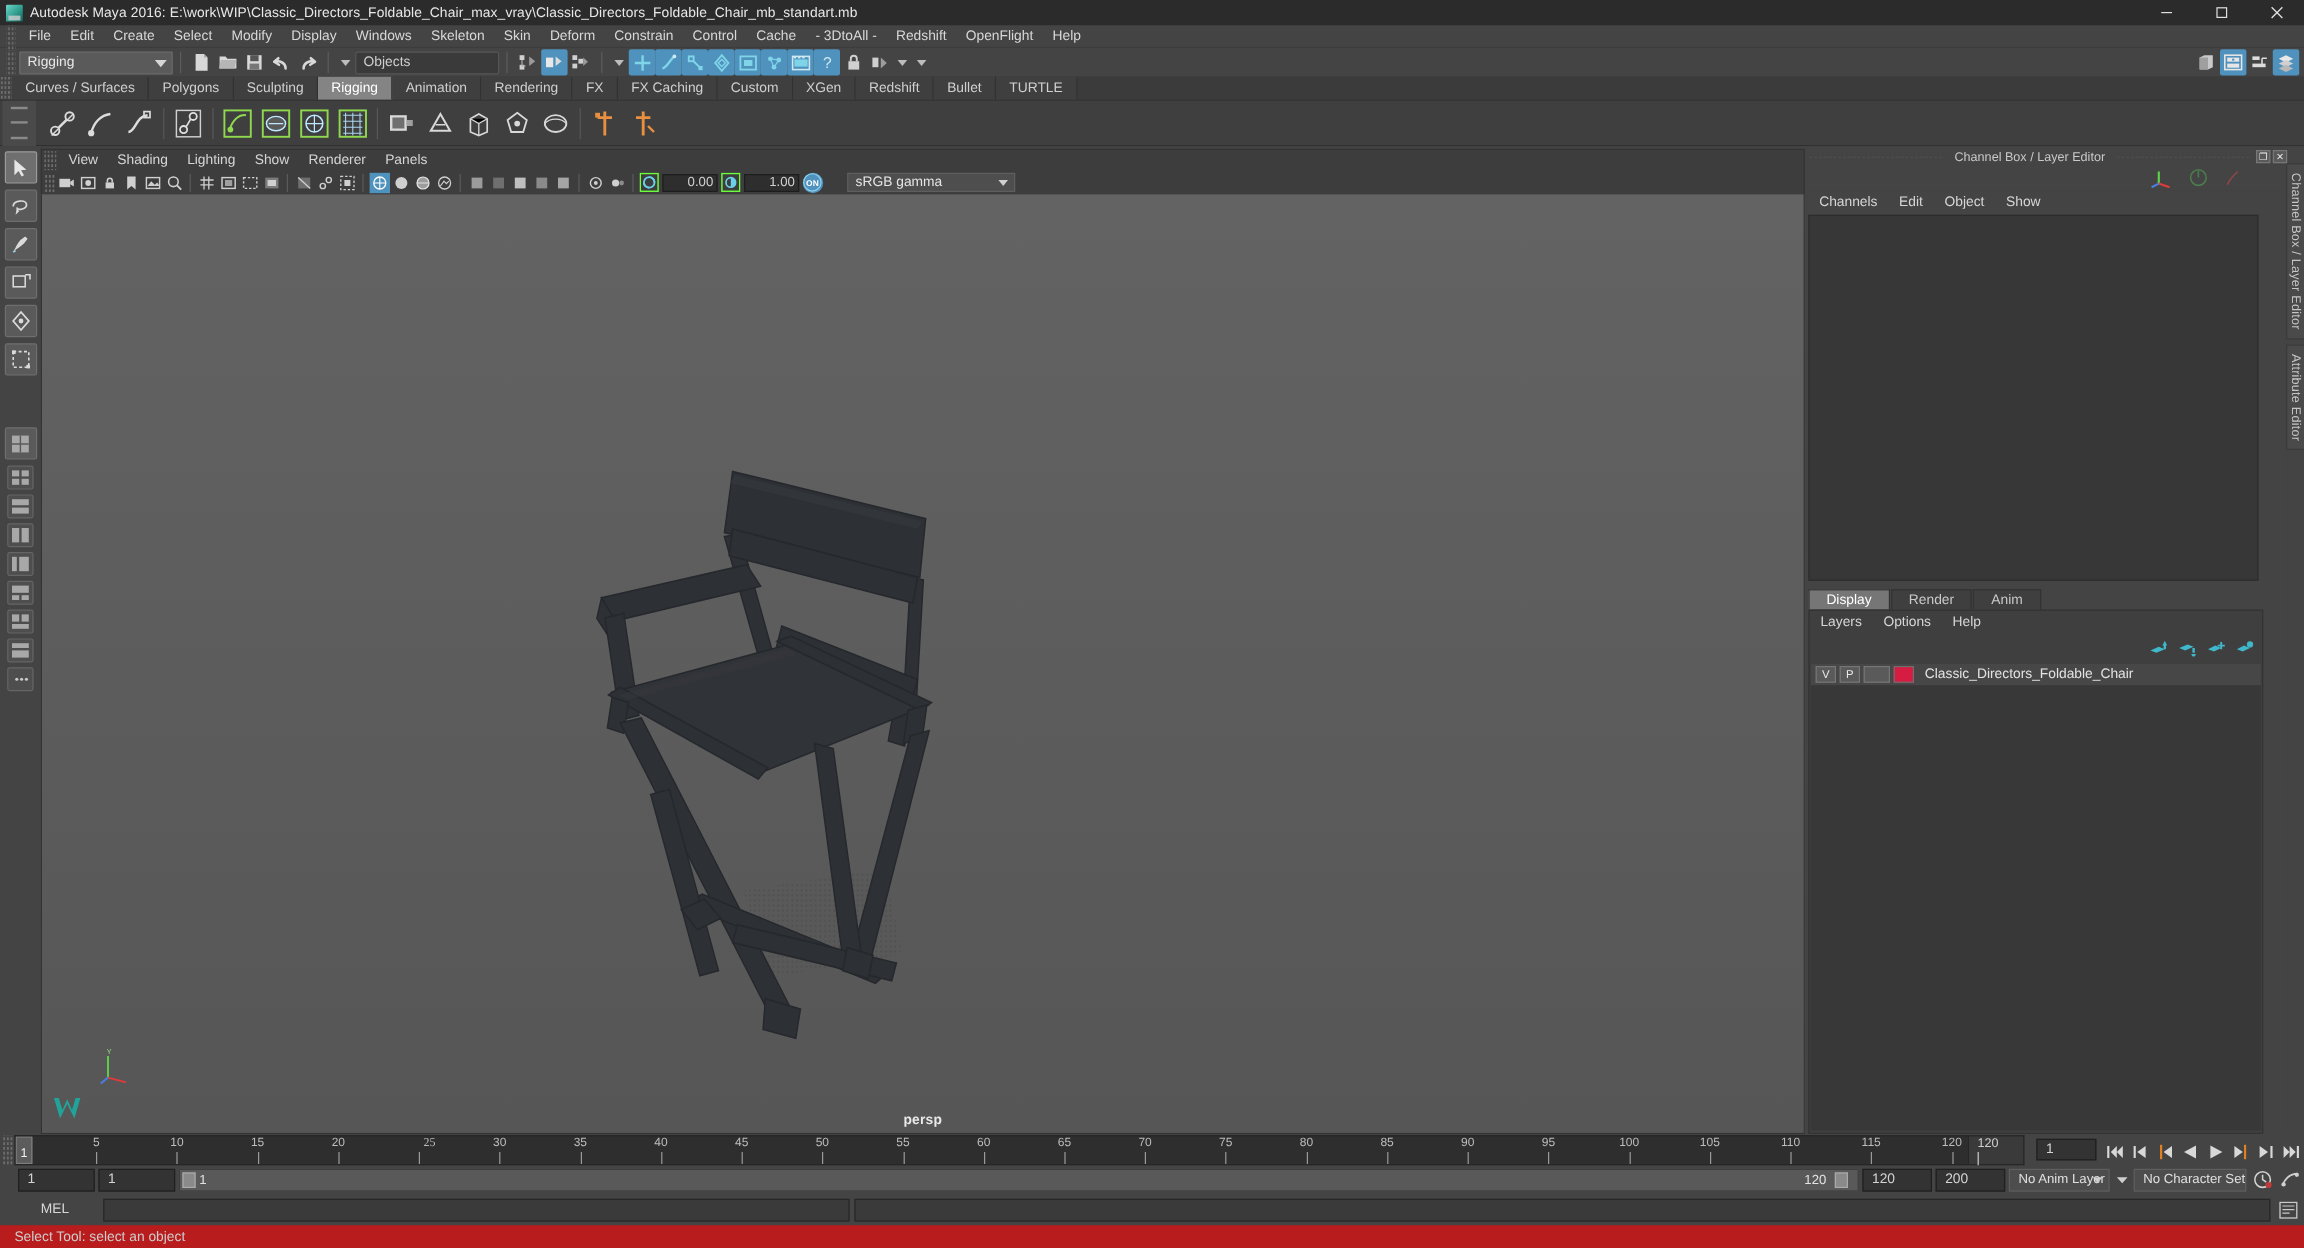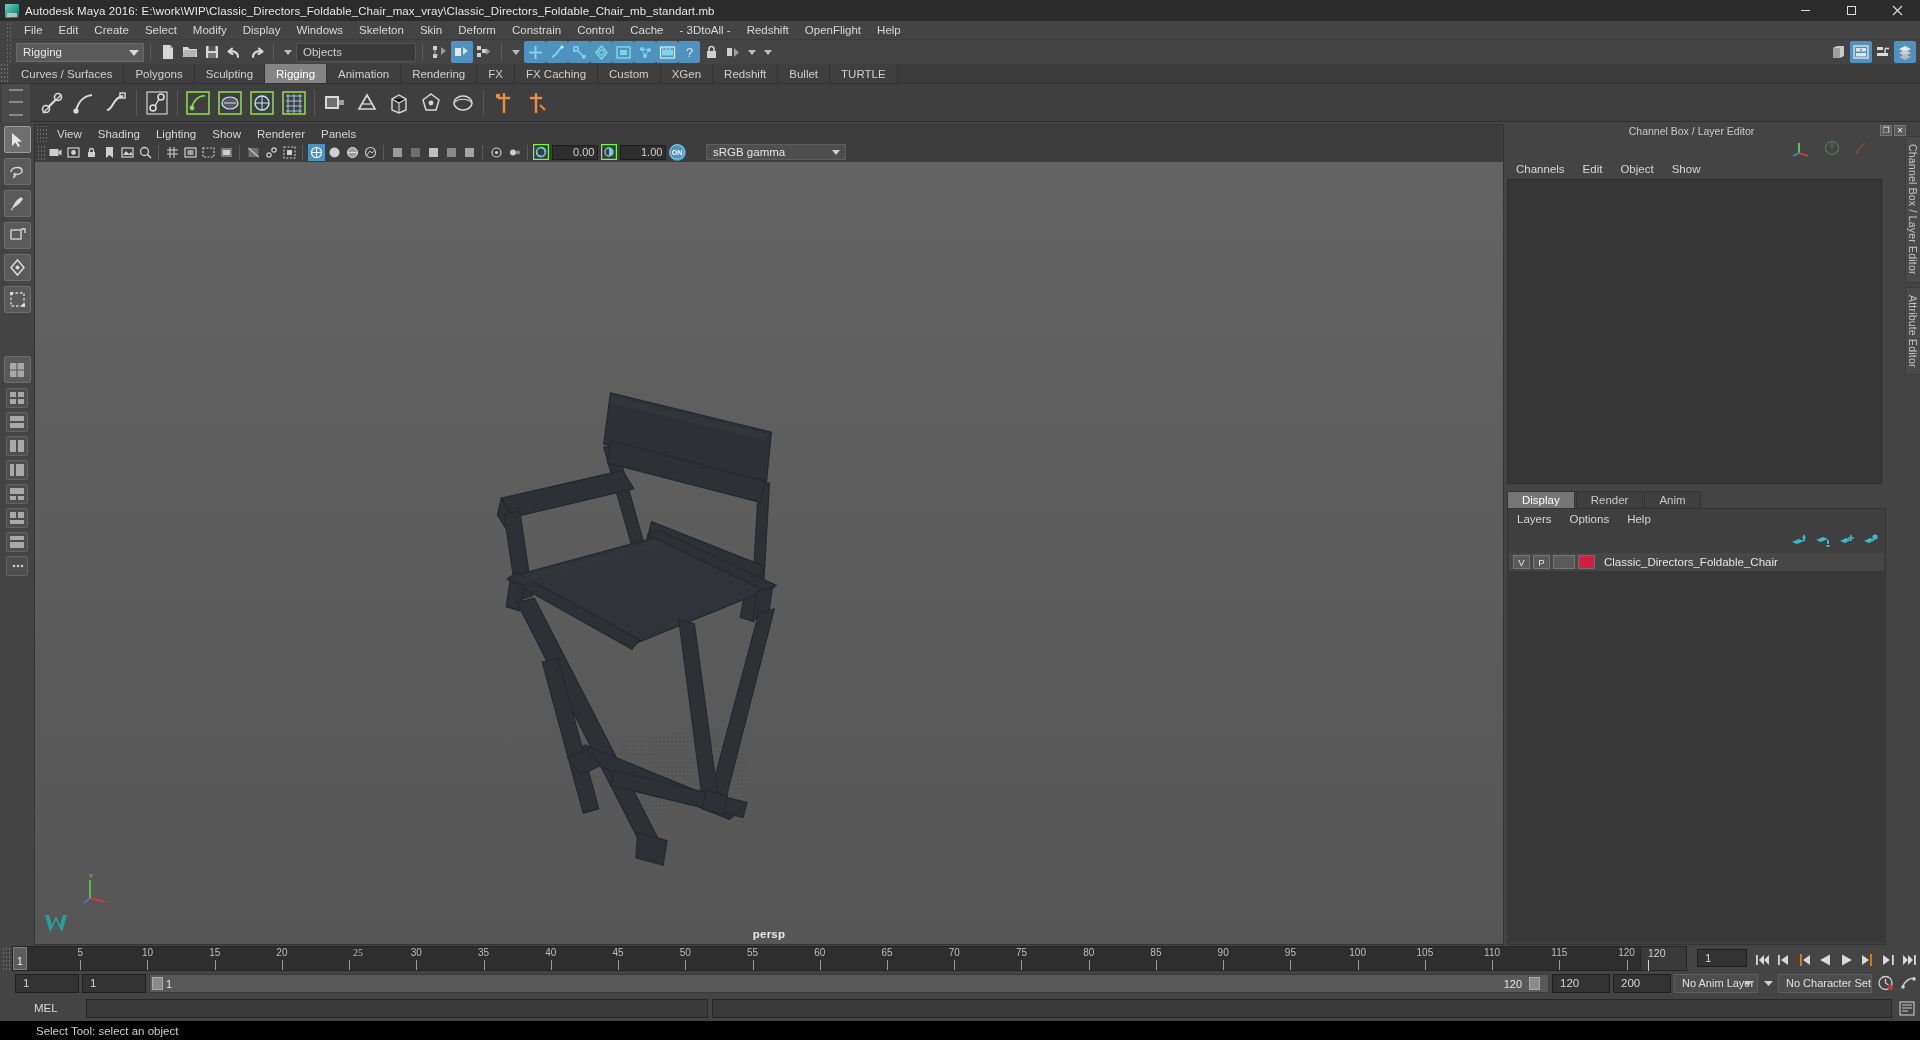--- a/index.html
+++ b/index.html
@@ -199,22 +199,22 @@
              display:flex;align-items:center;padding-left:7px;position:relative;}
   .combobox .arw{ position:absolute;right:5px;top:6px;width:0;height:0;border-left:4px solid transparent;
                   border-right:4px solid transparent;border-top:5px solid #cfcfcf;}
   .drop-only{ width:14px;height:19px;display:flex;align-items:center;justify-content:center;}
 
   .melrow{ height:26px;display:flex;align-items:center;padding:1px 2px;gap:4px;}
   .mel-lbl{ width:48px;font-size:11.5px;color:#d6d6d6;padding-left:18px;flex:0 0 66px;}
   .mel-input{ width:622px;height:19px;background:#3a3a3a;border:1px solid #272727;flex:0 0 622px;}
   .mel-out{ flex:1 1 auto;height:19px;background:#3a3a3a;border:1px solid #272727;}
 
-  .helpline{ height:19px;background:#000000;display:flex;align-items:center;font-size:11.5px;
-             color:#cdcdcd;padding-left:36px;flex:0 0 19px;}
+  .helpline{ height:19px;background:#b91c1c;display:flex;align-items:center;font-size:11.5px;
+             color:#cdcdcd;padding-left:12px;flex:0 0 19px;}
 
   
   .chair-wrap{position:absolute; left:0; top:0; width:100%; height:100%;}
 </style>
 </head>
 <body>
 
 <div class="app">
 
   <div class="titlebar">

